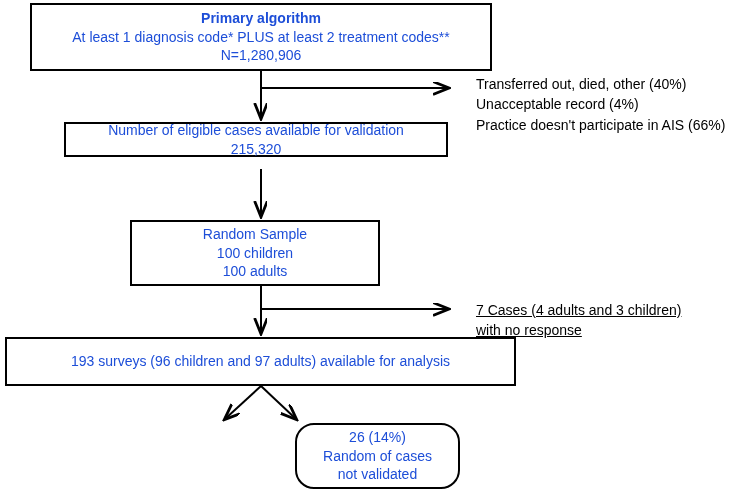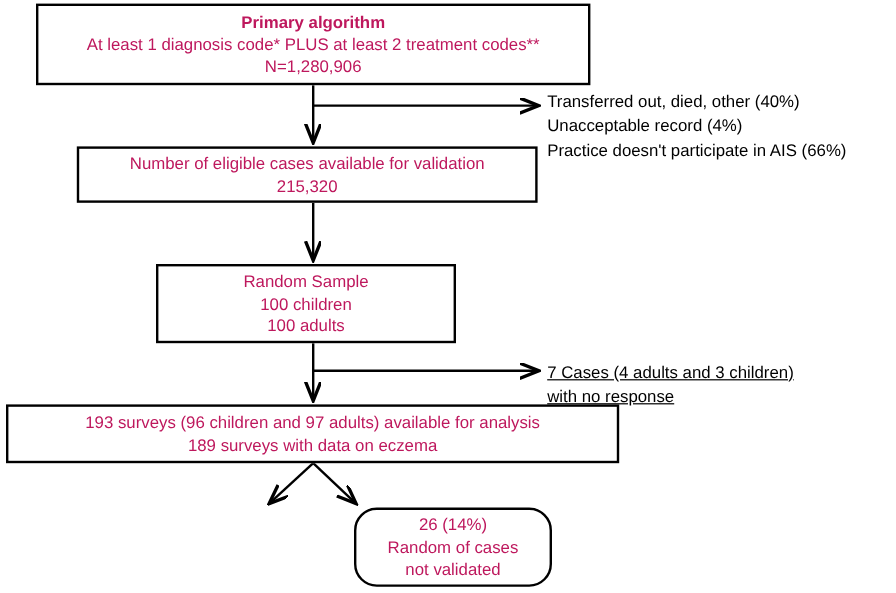--- a/index.html
+++ b/index.html
@@ -25,40 +25,40 @@
   .node {
     position: absolute;
     box-sizing: border-box;
     border: 2px solid #000000;
     background: #ffffff;
     display: flex;
     flex-direction: column;
     align-items: center;
     justify-content: center;
     text-align: right;
-    color: #be185d;
+    color: #1d4ed8;
     font-size: 14px;
     line-height: 1.32;
   }
   .node .line { display: block; white-space: nowrap; }
   .node .line.bold { font-weight: bold; }
 
   .annotation {
     position: absolute;
     color: #000000;
     font-size: 14px;
     line-height: 1.45;
     text-align: left;
     white-space: nowrap;
   }
-  .annotation .line { display: block; }
+  .annotation .line { display: block; margin-left: 20px; }
 
   
   #node-primary      { left: 30px;  top: 3px;   width: 462px; height: 68px; }
-  #node-eligible     { left: 64px;  top: 122px; width: 384px; height: 47px; }
+  #node-eligible     { left: 64px;  top: 122px; width: 384px; height: 35px; }
   #node-random       { left: 130px; top: 220px; width: 250px; height: 66px; }
   #node-surveys      { left: 5px;   top: 337px; width: 511px; height: 49px; }
   #node-confirmed    { left: 55px;  top: 423px; width: 170px; height: 66px; }
   #node-notvalidated { left: 295px; top: 423px; width: 165px; height: 66px; border-radius: 19px; }
 
   #annotation-exclusions { left: 456px; top: 74px;  }
   #annotation-noresponse { left: 456px; top: 300px; text-decoration: underline; }
 </style>
 </head>
 <body>
@@ -99,21 +99,20 @@
   </div>
 
   <div class="node" id="node-random">
     <span class="line">Random Sample</span>
     <span class="line">100 children</span>
     <span class="line">100 adults</span>
   </div>
 
   <div class="node" id="node-surveys">
     <span class="line">193 surveys (96 children and 97 adults) available for analysis</span>
-    <span class="line">189 surveys with data on eczema</span>
   </div>
 
 
   <div class="node" id="node-notvalidated">
     <span class="line">26 (14%)</span>
     <span class="line">Random of cases</span>
     <span class="line">not validated</span>
   </div>
 
   <div class="annotation" id="annotation-exclusions">

